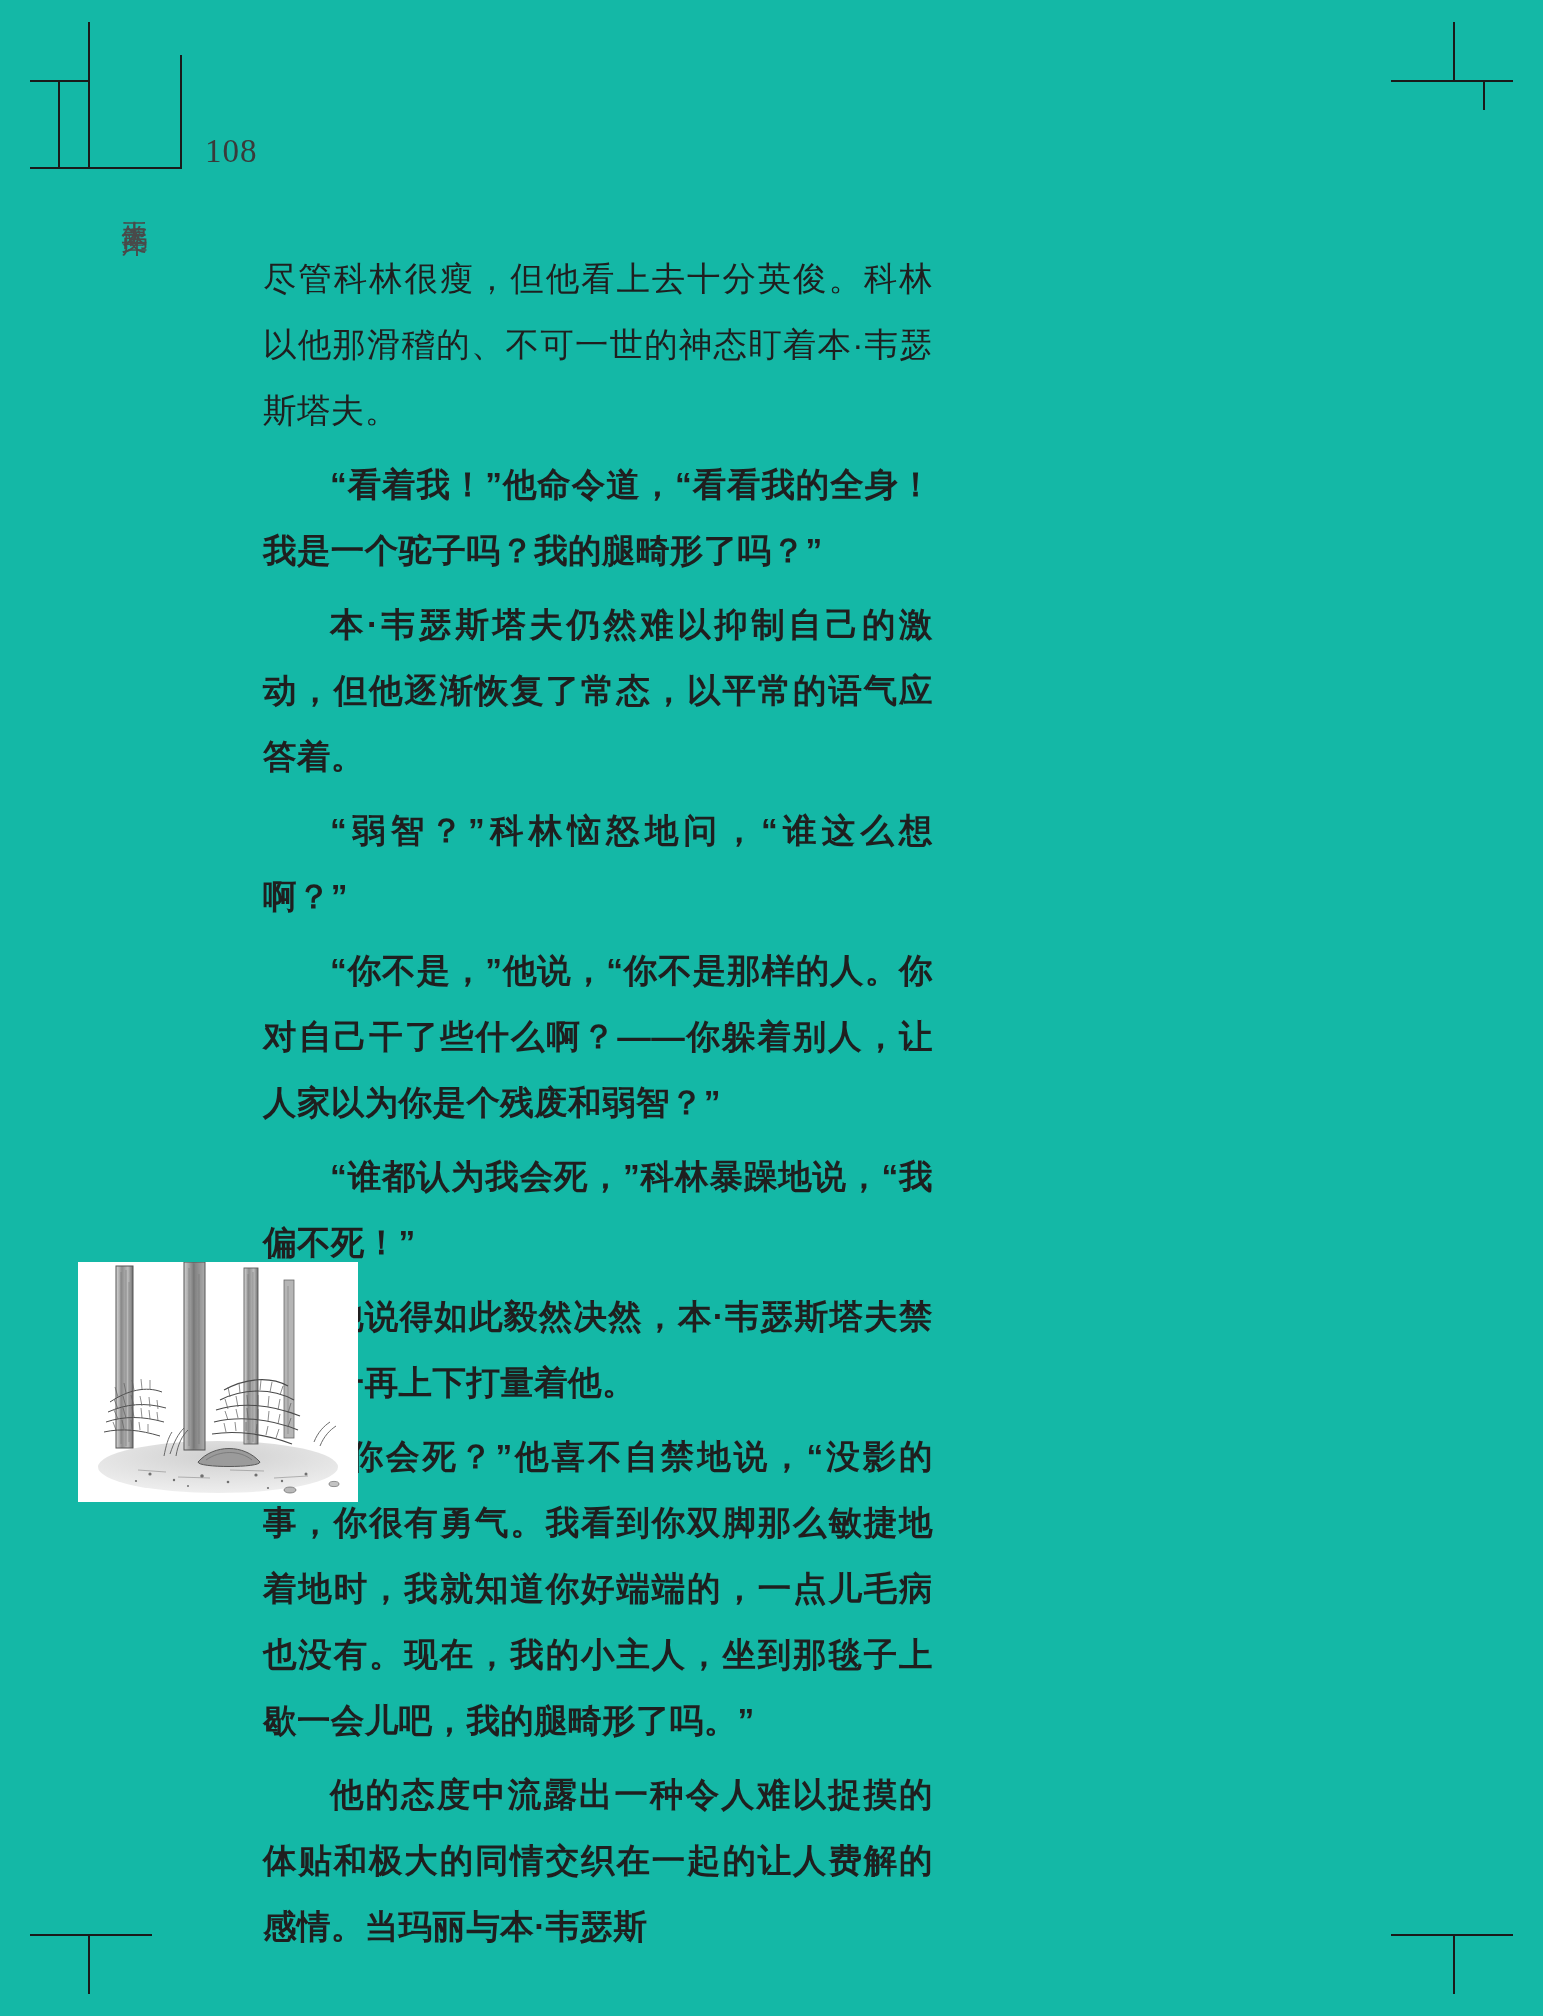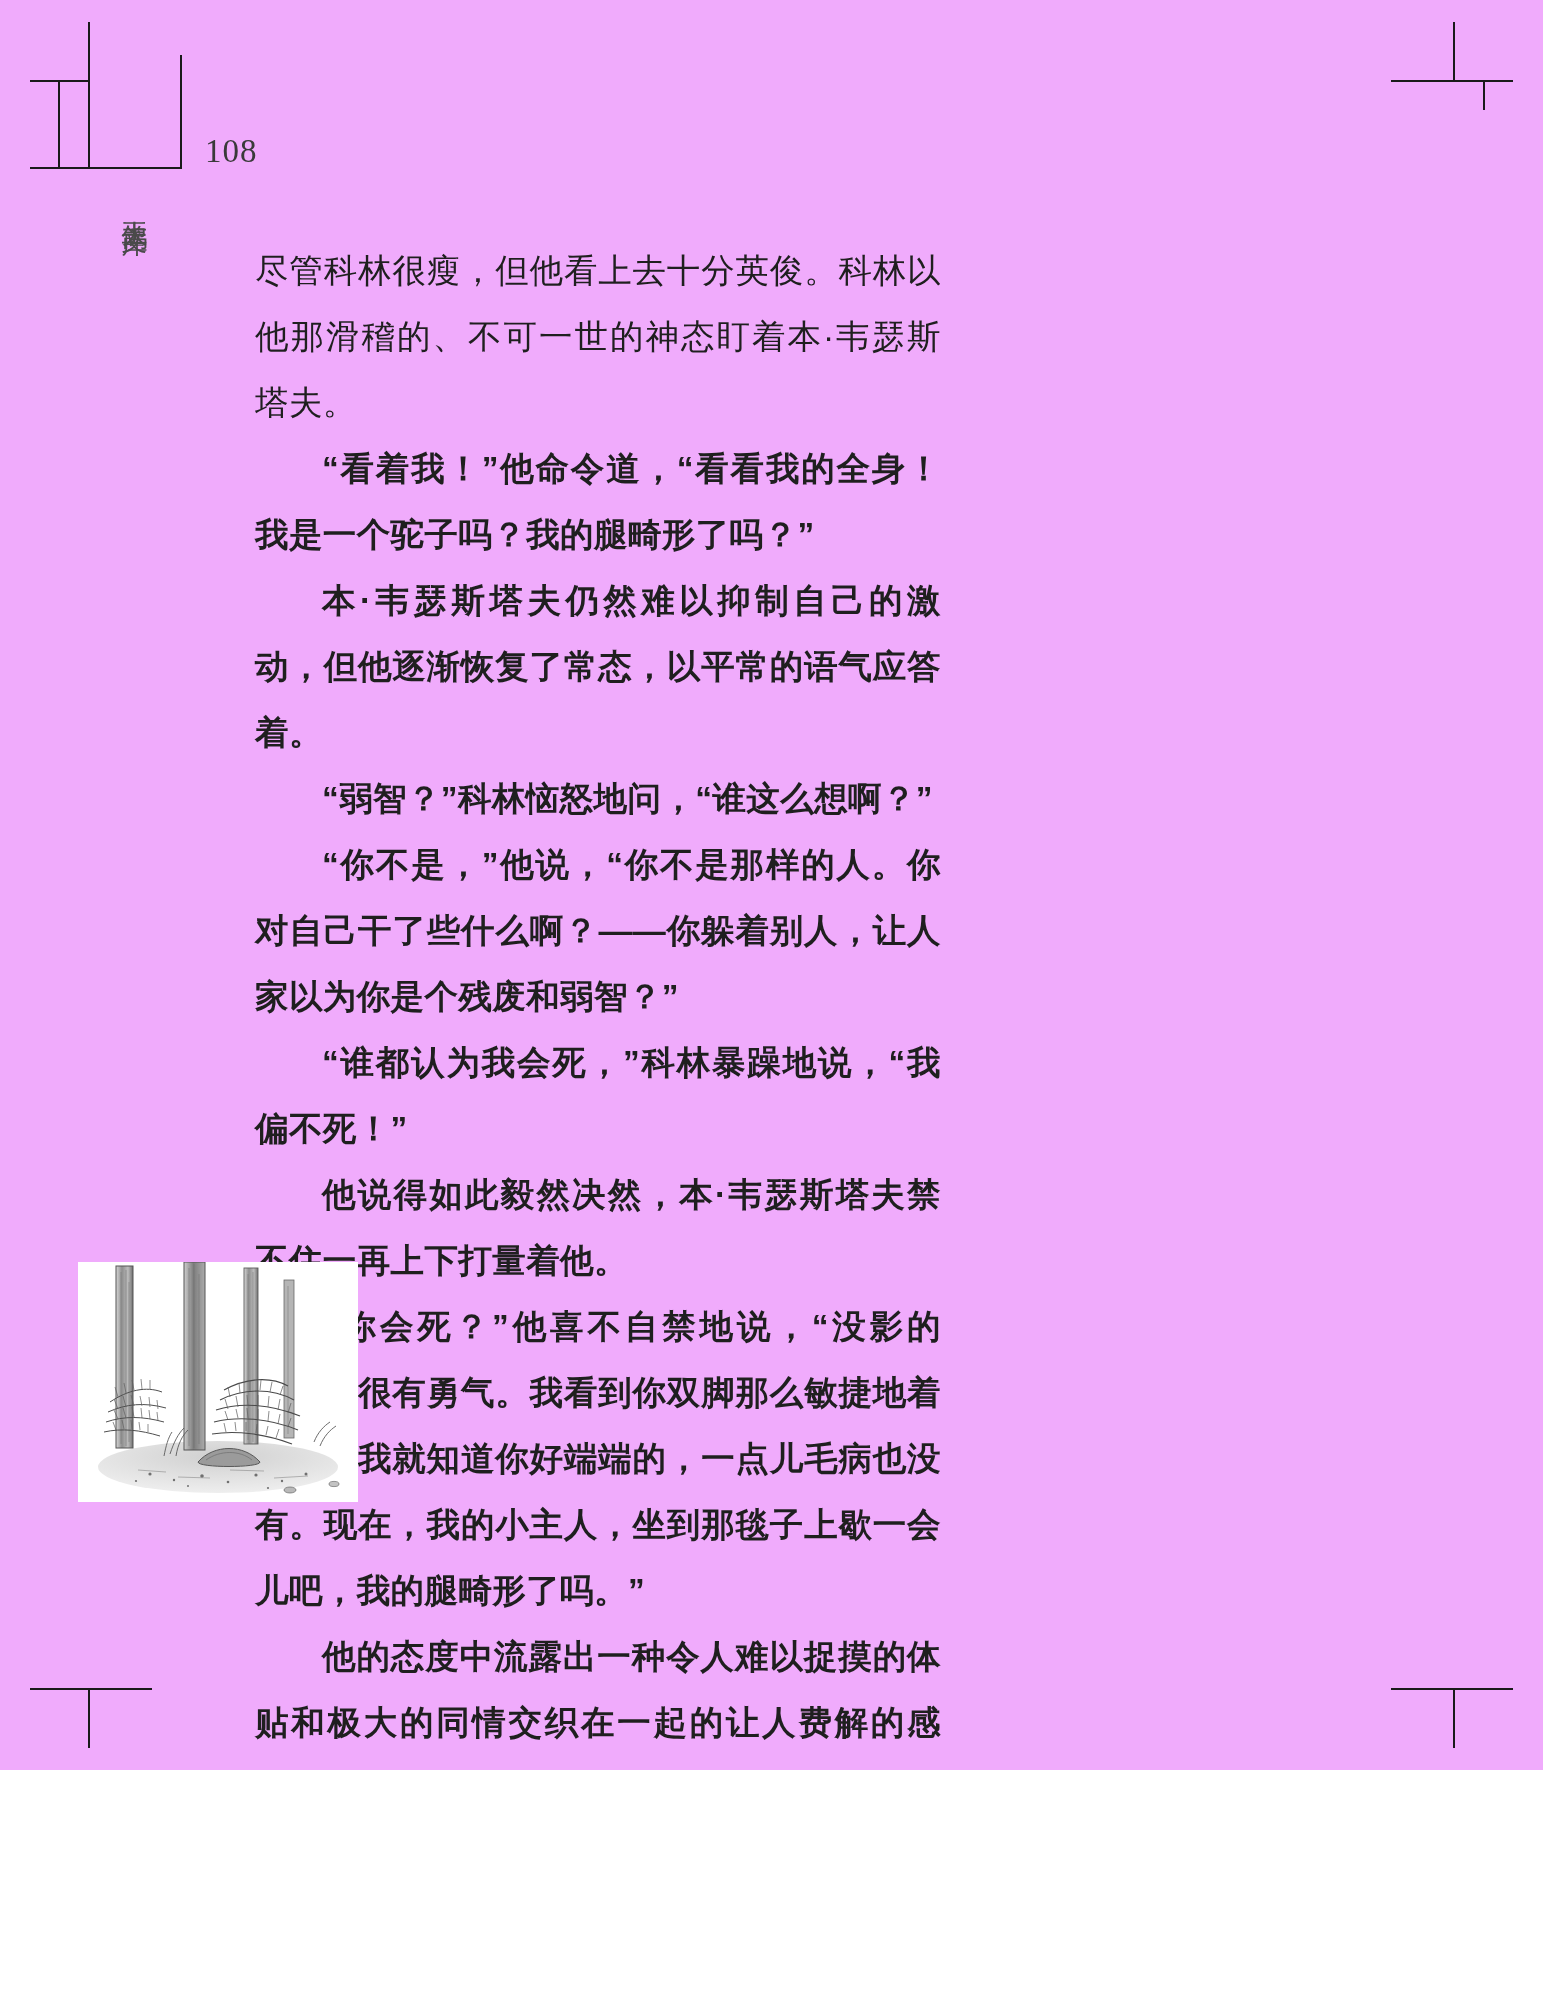--- a/index.html
+++ b/index.html
@@ -3,22 +3,22 @@
 <meta charset="utf-8">
 <style>
   html, body {
     margin: 0;
     padding: 0;
     background: #ffffff;
   }
   .page {
     position: relative;
     width: 1543px;
-    height: 1770px;
-    background: #f0abfc;
+    height: 2016px;
+    background: #14b8a6;
     overflow: hidden;
     font-family: "Liberation Sans", "DejaVu Sans", sans-serif;
   }
 
   
   .crop {
     position: absolute;
     border: 0 solid #1a1a1a;
   }
   
@@ -129,21 +129,21 @@
   }
 
   
   .body-col {
     position: absolute;
     left: 255px;
     top: 238px;
     width: 686px;
   }
   .para {
-    margin: 0;
+    margin: 8px;
     font-size: 33.5px;
     line-height: 66px;
     color: #1f1f1f;
     text-align: justify;
     text-justify: inter-character;
     letter-spacing: 0.4px;
     font-family: "Liberation Sans", "DejaVu Sans", sans-serif;
     -webkit-font-smoothing: antialiased;
   }
   .para.indent {

